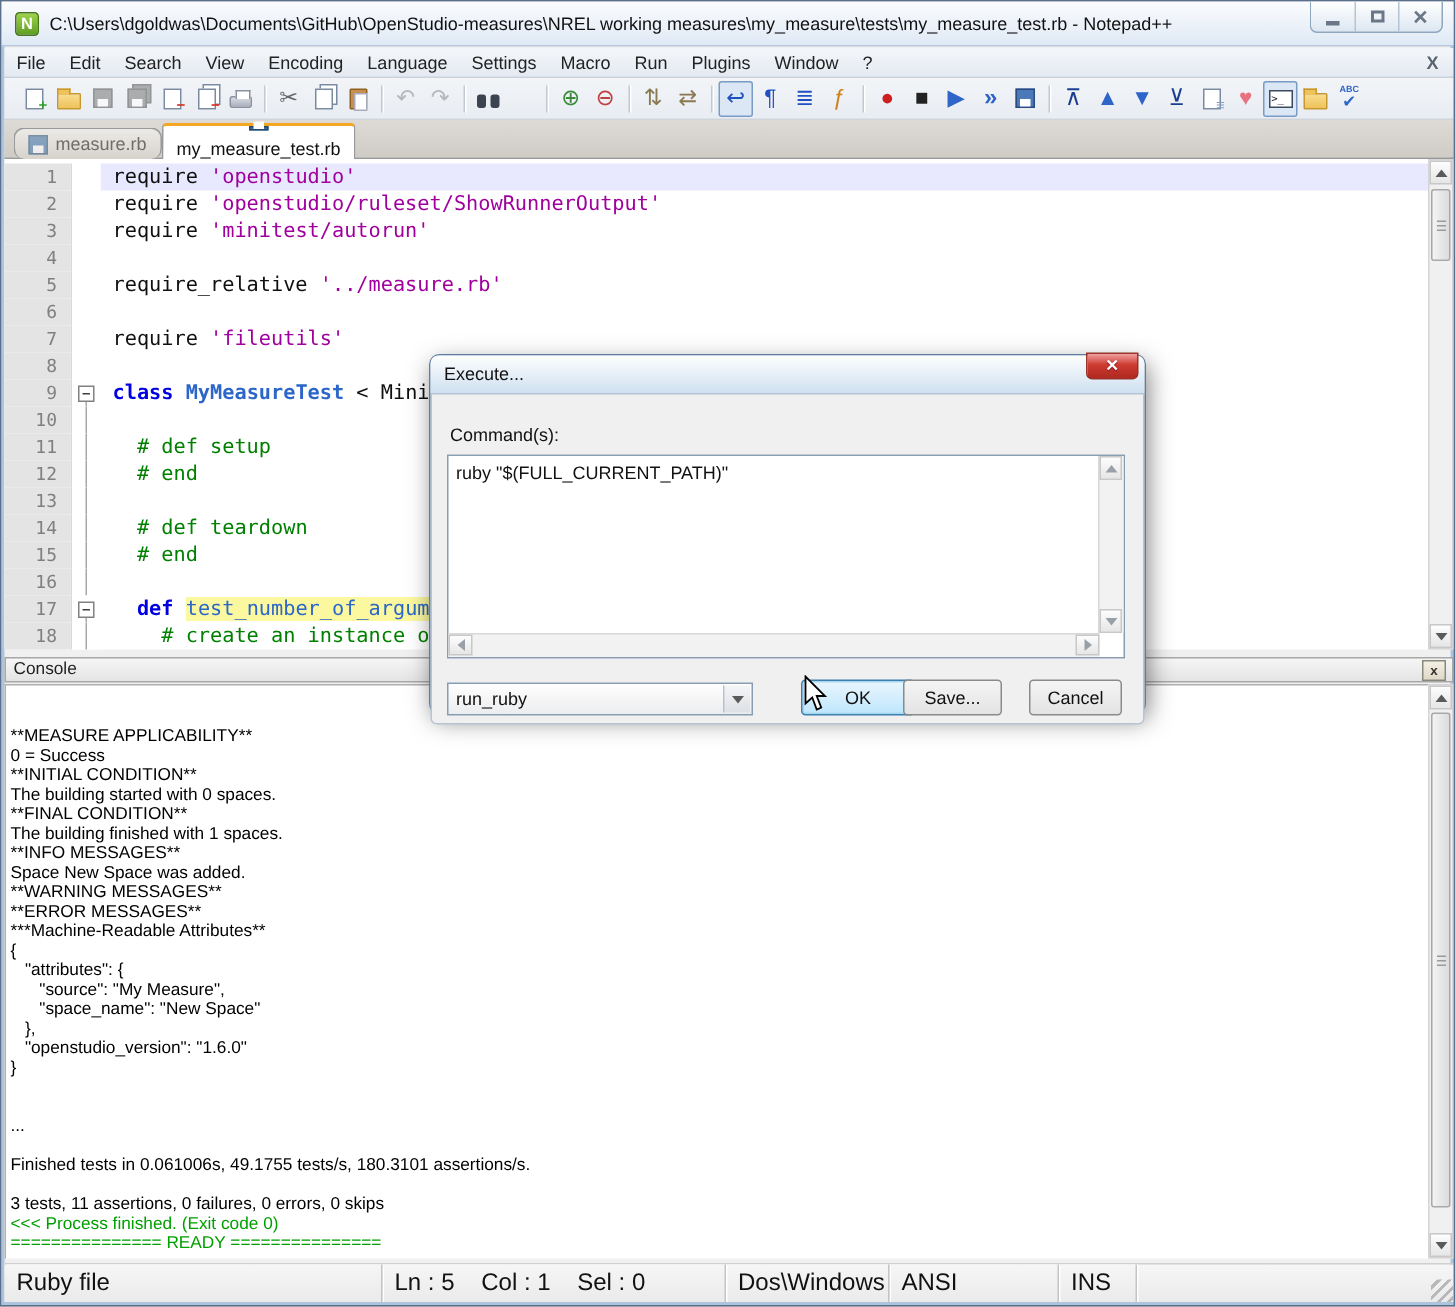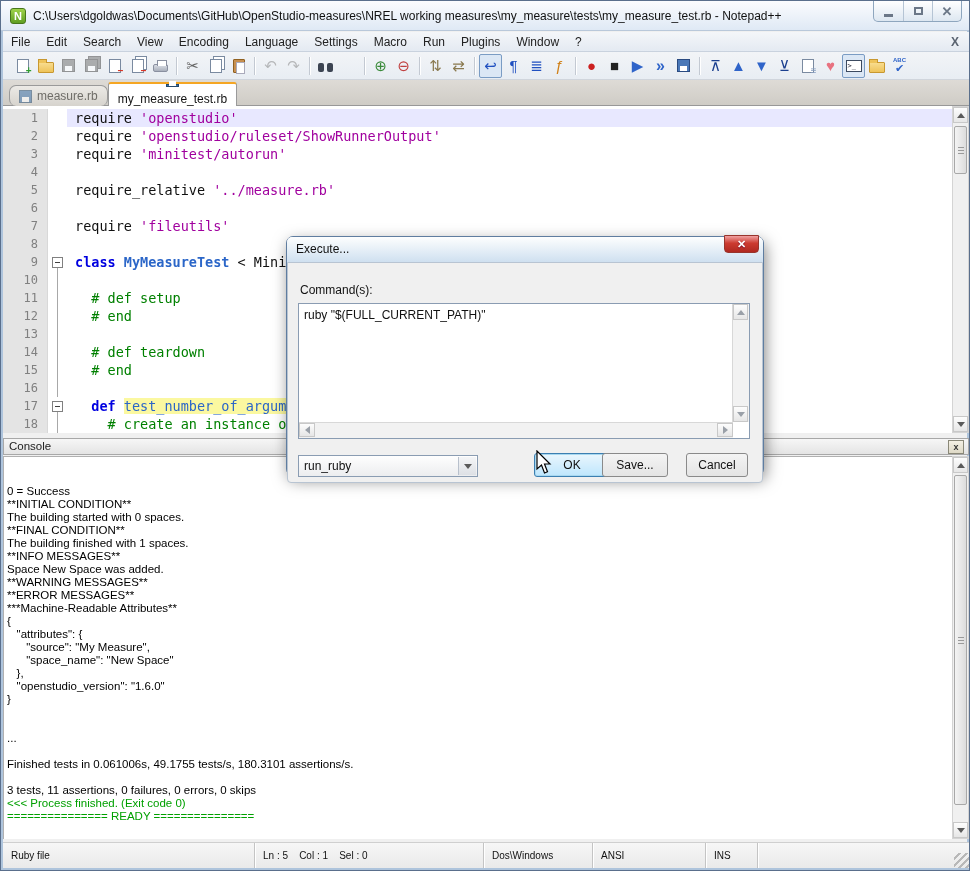--- a/index.html
+++ b/index.html
@@ -120,21 +120,21 @@
     color:#333; text-align:center; line-height:12px; }
   .console { position:absolute; left:2px; top:455px; width:951px; height:383px; background:#fff;
     border-left:1px solid #b0b0b0; border-top:1px solid #b0b0b0; overflow:hidden;
     font-size:11.5px; line-height:13px; padding:2px 0 0 3px; }
   .conline { white-space:pre; color:#000; height:13px; }
   .conline.green { color:#00a000; }
 
   
   .statusbar { position:absolute; left:2px; top:841px; width:966px; height:26px;
     background:linear-gradient(#f6f6f6,#eaeaea); border-top:1px solid #cfcfcf;
-    display:flex; align-items:center; font-size:10px; color:#111; }
+    display:flex; align-items:center; font-size:16px; color:#111; }
   .sb-sec { height:100%; display:flex; align-items:center; padding-left:8px; white-space:pre;
     border-right:1px solid #c4c4c4; box-shadow:1px 0 0 #fff; }
   .sb-1 { width:252px; } .sb-2 { width:197px; } .sb-3 { width:229px; }
   .sb-4 { width:109px; } .sb-5 { width:113px; } .sb-6 { width:52px; }
   .sb-grip { margin-left:auto; width:15px; height:15px; align-self:flex-end;
     background:repeating-linear-gradient(135deg, transparent 0 3px, #b8b8b8 3px 5px); }
 
   
   .dialog { position:absolute; left:286px; top:236px; width:476px; height:238px;
     background:#f0f0f0; border:4px solid #bfd4ea; outline:1px solid #5f7da0; border-radius:6px;
@@ -149,21 +149,21 @@
     background:#f0f0f0; border:1px solid #b8c4d2; border-radius:0 0 4px 4px; }
   .dlg-label { position:absolute; left:12px; top:20px; font-size:12px; color:#111; }
   .dlg-textarea { position:absolute; left:10px; top:40px; width:452px; height:136px; background:#fff; border:1px solid #8a9cb2; }
   .dlg-text { position:absolute; left:5px; top:4px; font-size:12px; color:#111; white-space:pre; }
   .ta-vscroll { position:absolute; right:0; top:0; width:17px; height:118px; background:#f2f2f2; border-left:1px solid #d8d8d8; }
   .ta-hscroll { position:absolute; left:0; bottom:0; height:16px; width:434px; background:#f2f2f2; border-top:1px solid #d8d8d8; }
   .ta-hscroll .sb-btn { top:0; height:14px; }
   .ta-hscroll .sb-btn.left { left:0; } .ta-hscroll .sb-btn.right { right:0; left:auto; }
   .dis .tri-up { border-bottom-color:#9aa0a8; } .dis .tri-down { border-top-color:#9aa0a8; }
   .dis .tri-left { border-right-color:#9aa0a8; } .dis .tri-right { border-left-color:#9aa0a8; }
-  .dlg-combo { position:absolute; left:10px; top:192px; width:180px; height:22px; background:linear-gradient(#fefefe,#ecedef);
+  .dlg-combo { position:absolute; left:10px; top:192px; width:204px; height:22px; background:linear-gradient(#fefefe,#ecedef);
     border:1px solid #8a9cb2; font-size:12px; color:#111; padding:3px 8px 0 5px; }
   .combo-btn { position:absolute; right:1px; top:1px; width:18px; height:18px;
     background:linear-gradient(#f4f5f7,#dde0e5); border-left:1px solid #b8c0cc;
     display:flex; align-items:center; justify-content:center; }
   .dlg-btn { position:absolute; top:190px; height:24px; background:linear-gradient(#f4f4f4,#e4e4e4);
     border:1px solid #8a8a8a; border-radius:3px; font-size:12px; color:#111; text-align:center; line-height:22px; }
   .btn-ok { left:246px; width:76px; background:linear-gradient(#eaf6fd,#bee6fd); border:1px solid #3c7fb1; box-shadow:inset 0 0 0 1px #a8d8f0; }
   .btn-save { left:314px; width:66px; }
   .btn-cancel { left:398px; width:62px; }
 
@@ -456,20 +456,21 @@
   </div>
 
   <div class="console-header">
     <span>Console</span>
     <span class="console-close">x</span>
   </div>
 
   <div class="console" id="console">
       <div class="conline">&nbsp;</div>
       <div class="conline">&nbsp;</div>
+      <div class="conline">**MEASURE APPLICABILITY**</div>
       <div class="conline">0 = Success</div>
       <div class="conline">**INITIAL CONDITION**</div>
       <div class="conline">The building started with 0 spaces.</div>
       <div class="conline">**FINAL CONDITION**</div>
       <div class="conline">The building finished with 1 spaces.</div>
       <div class="conline">**INFO MESSAGES**</div>
       <div class="conline">Space New Space was added.</div>
       <div class="conline">**WARNING MESSAGES**</div>
       <div class="conline">**ERROR MESSAGES**</div>
       <div class="conline">***Machine-Readable Attributes**</div>

